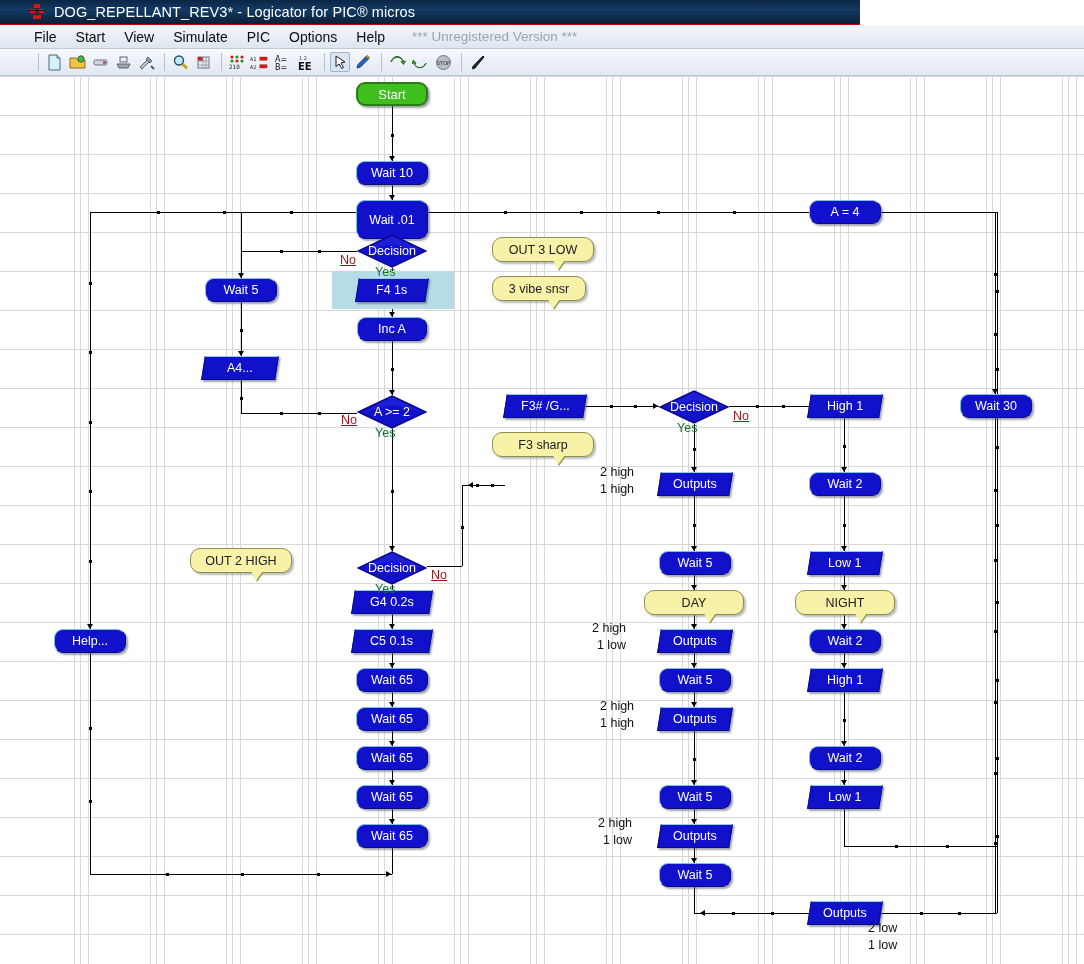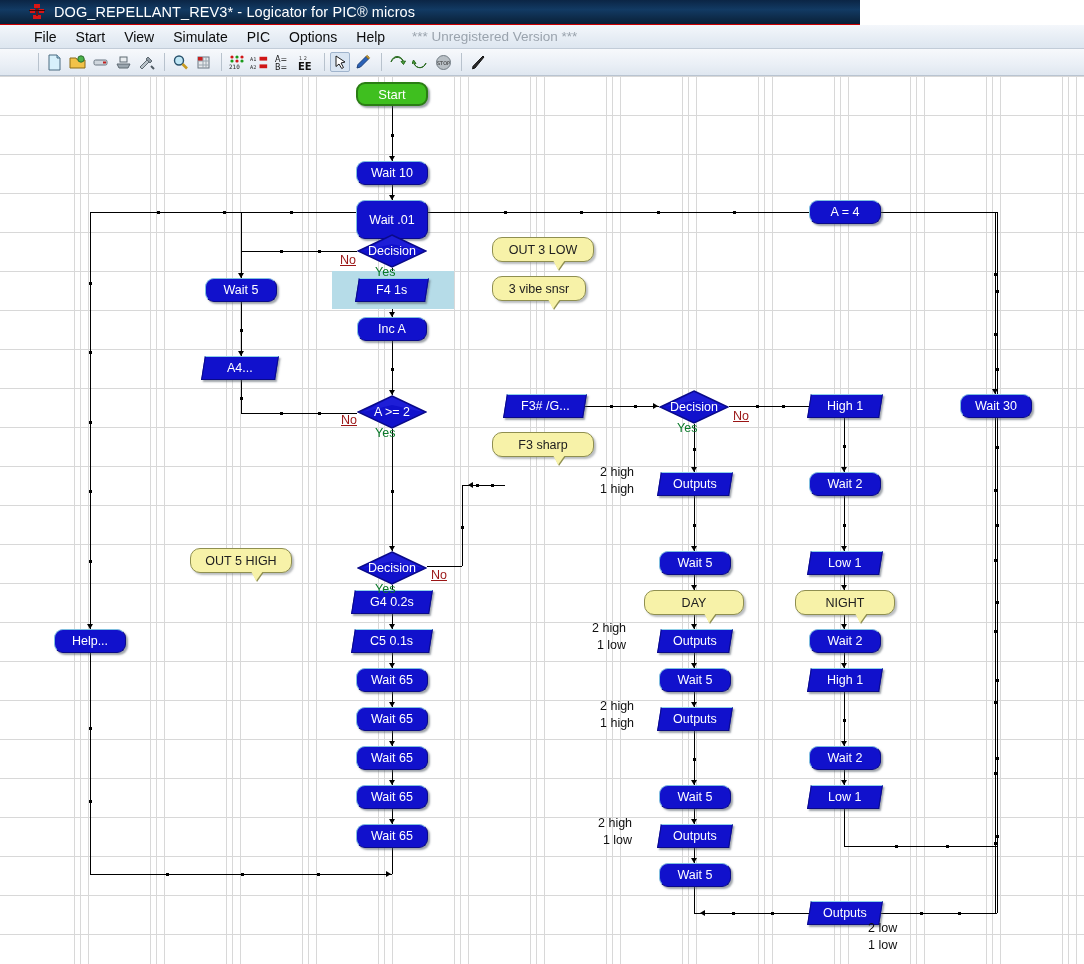--- a/index.html
+++ b/index.html
@@ -775,21 +775,21 @@
       </div>
       <div class="callout" style="left: 492px; top: 200px; width: 94px; height: 25px;">
         <span>3 vibe snsr</span>
         <span class="tail"></span>
       </div>
       <div class="callout" style="left: 492px; top: 356px; width: 102px; height: 25px;">
         <span>F3 sharp</span>
         <span class="tail"></span>
       </div>
       <div class="callout" style="left: 190px; top: 472px; width: 102px; height: 25px;">
-        <span>OUT 5 HIGH</span>
+        <span>OUT 2 HIGH</span>
         <span class="tail"></span>
       </div>
       <div class="callout" style="left: 644px; top: 514px; width: 100px; height: 25px;">
         <span>DAY</span>
         <span class="tail"></span>
       </div>
       <div class="callout" style="left: 795px; top: 514px; width: 100px; height: 25px;">
         <span>NIGHT</span>
         <span class="tail"></span>
       </div>

